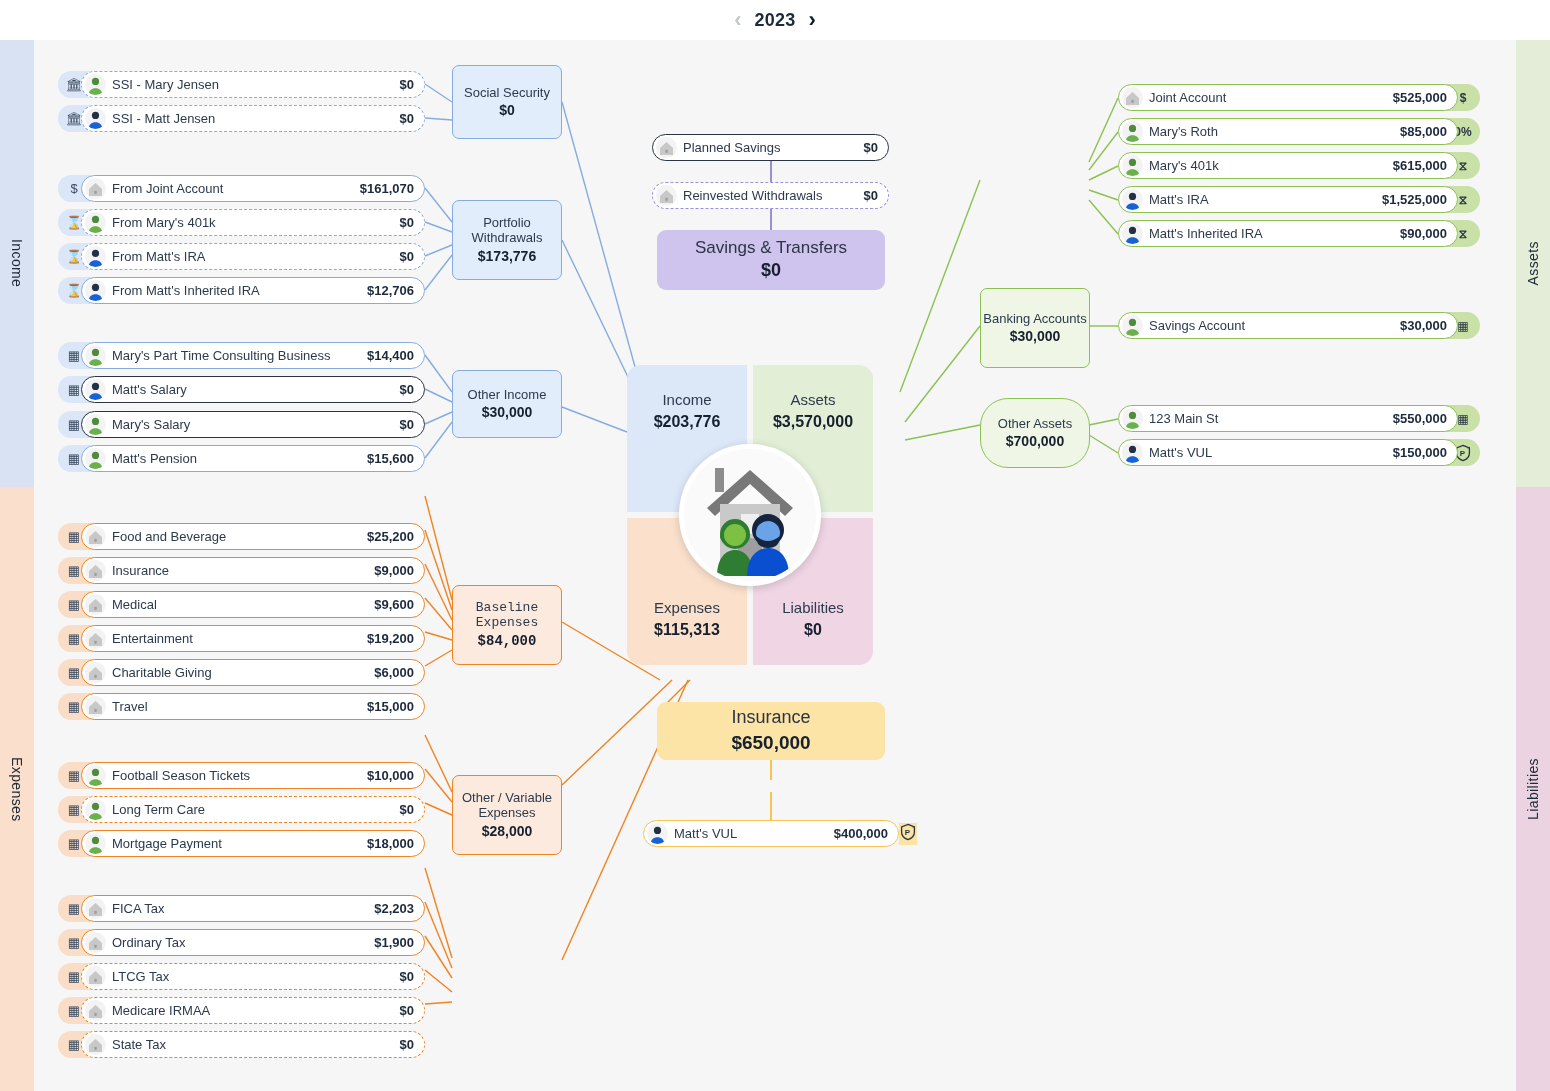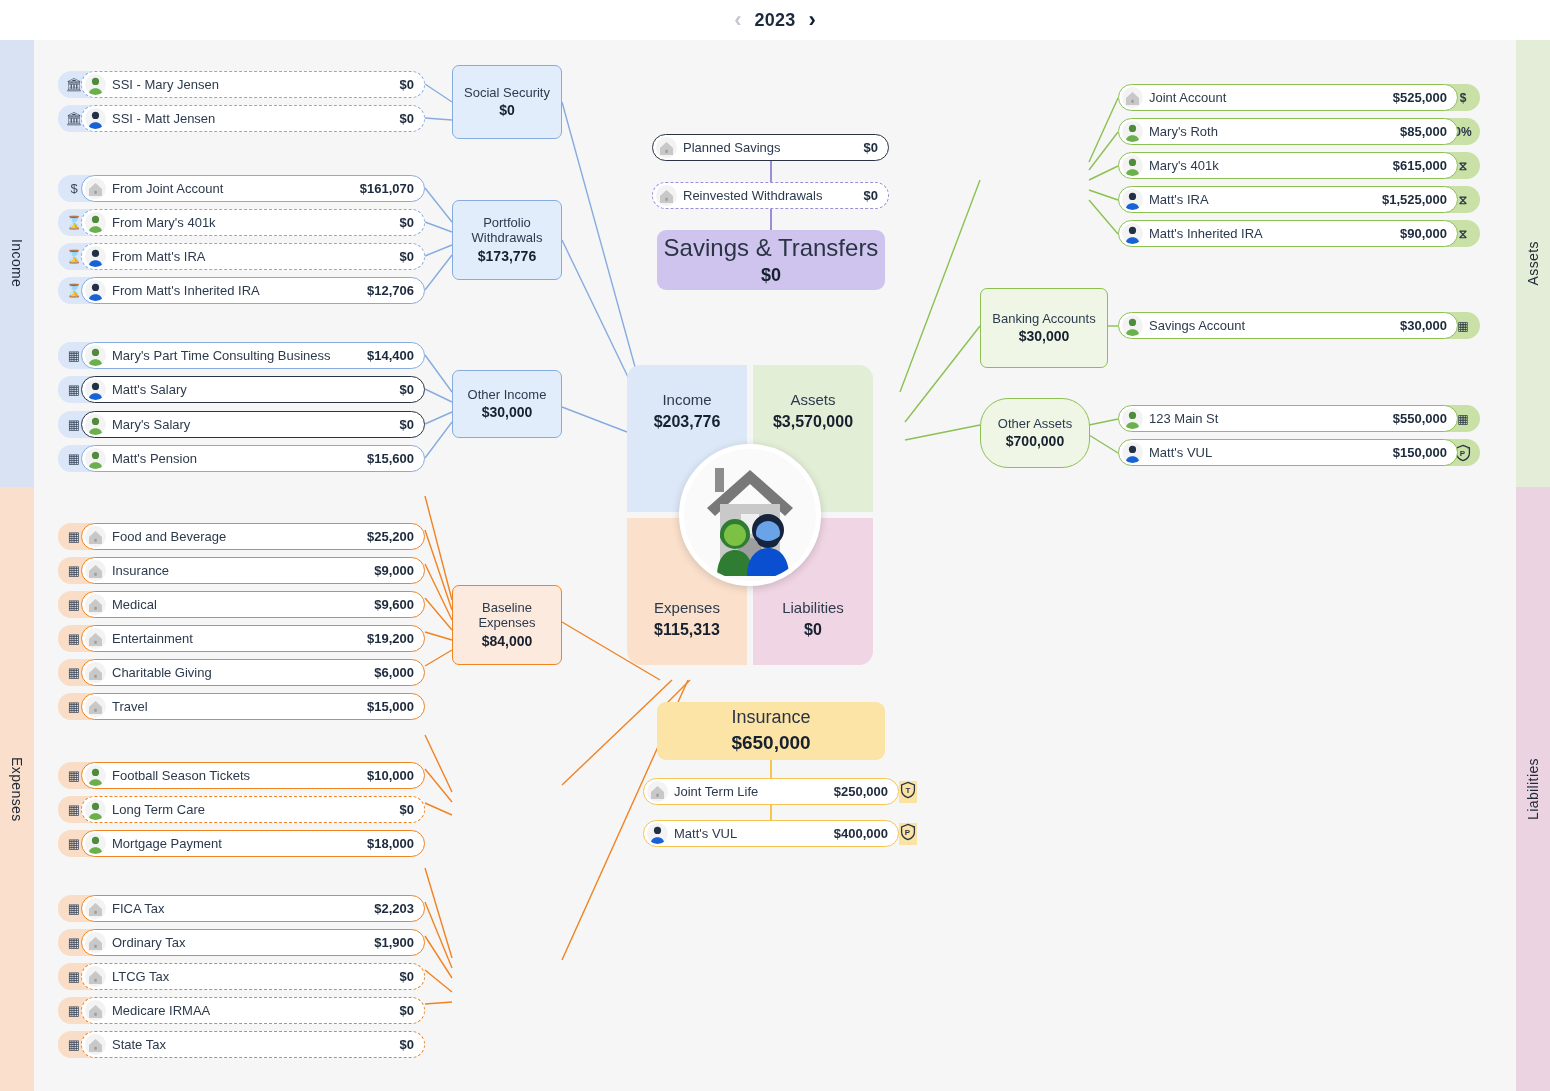--- a/index.html
+++ b/index.html
@@ -108,21 +108,21 @@
     display:flex;flex-direction:column;
     align-items:center;justify-content:center;
     text-align:center;line-height:1.22;
   }
   .group .gname{font-size:13px;color:#2c3a4d;}
   .group .gamt{font-size:14px;font-weight:700;color:#16202f;margin-top:2px;}
   .group.blue{background:#e2edfb;border:1.4px solid #86acdf;}
   .group.orange{background:#fdeade;border:1.4px solid #f08322;}
   .group.green{background:#eff6e6;border:1.4px solid #8cc152;}
   .group.purple{background:#cfc4ee;border:none;border-radius:9px;}
-  .group.purple .gname{font-size:24px;color:#2b3445;}
+  .group.purple .gname{font-size:17px;color:#2b3445;}
   .group.purple .gamt{font-size:18px;font-weight:700;}
   .group.yellow{background:#fce3a6;border:none;border-radius:9px;}
   .group.yellow .gname{font-size:18px;color:#2b3445;}
   .group.yellow .gamt{font-size:19px;font-weight:700;}
 
   
   #hub{position:absolute;left:627px;top:325px;width:246px;height:300px;}
   .quad{
     position:absolute;width:120px;height:147px;
     display:flex;flex-direction:column;align-items:center;
@@ -459,21 +459,21 @@
       <span class="ava">
           <svg width="21" height="21" viewBox="0 0 21 21">
             <path d="M4 11 L10.5 5 L17 11 L17 18 L4 18 Z" fill="#c8c8c8"></path>
             <rect x="9.4" y="12.8" width="2.3" height="3" fill="#9c9c9c"></rect>
           </svg>
         </span>
       <span class="lbl">Travel</span>
       <span class="amt">$15,000</span>
     </span>
   </div>
-  <div class="group orange" style="left:452px;top:545px;width:110px;height:80px;">
+  <div class="group orange" style="left:452px;top:545px;width:110px;height:80px;font-family:Liberation Mono, monospace;">
     <span class="gname">Baseline Expenses</span>
     <span class="gamt">$84,000</span>
   </div>
 
   <div class="leaf exp b-solid-org" style="left:58px;top:722px;width:367px;">
     <span class="sq">▦</span>
     <span class="pill">
       <span class="ava">
           <svg width="21" height="21" viewBox="0 0 21 21">
             <circle cx="10.5" cy="7.4" r="3.6" fill="#4f8a3d"></circle>
@@ -502,20 +502,24 @@
     <span class="pill">
       <span class="ava">
           <svg width="21" height="21" viewBox="0 0 21 21">
             <circle cx="10.5" cy="7.4" r="3.6" fill="#4f8a3d"></circle>
             <path d="M3.6 21c0-4.1 3.1-6.7 6.9-6.7s6.9 2.6 6.9 6.7z" fill="#6ab04c"></path>
           </svg>
         </span>
       <span class="lbl">Mortgage Payment</span>
       <span class="amt">$18,000</span>
     </span>
+  </div>
+  <div class="group orange" style="left:452px;top:735px;width:110px;height:80px;">
+    <span class="gname">Other / Variable Expenses</span>
+    <span class="gamt">$28,000</span>
   </div>
 
   <div class="leaf exp b-solid-org" style="left:58px;top:855px;width:367px;">
     <span class="sq">▦</span>
     <span class="pill">
       <span class="ava">
           <svg width="21" height="21" viewBox="0 0 21 21">
             <path d="M4 11 L10.5 5 L17 11 L17 18 L4 18 Z" fill="#c8c8c8"></path>
             <rect x="9.4" y="12.8" width="2.3" height="3" fill="#9c9c9c"></rect>
           </svg>
@@ -639,38 +643,20 @@
         <path d="M67 82 q12 10 24 0 q0 12 -12 12 q-12 0 -12 -12z" fill="#16243e"></path>
         <path d="M58 122 c0 -18 9 -28 21 -28 c12 0 21 10 21 28 z" fill="#0b4fd1"></path>
       </svg>
     </div>
   </div>
 
   <div class="group yellow" style="left:657px;top:662px;width:228px;height:58px;">
     <span class="gname">Insurance</span>
     <span class="gamt">$650,000</span>
   </div>
-  <div class="leaf ins" style="left:652px;top:738px;width:265px;">
-    <span class="pill">
-      <span class="ava">
-          <svg width="21" height="21" viewBox="0 0 21 21">
-            <path d="M4 11 L10.5 5 L17 11 L17 18 L4 18 Z" fill="#c8c8c8"></path>
-            <rect x="9.4" y="12.8" width="2.3" height="3" fill="#9c9c9c"></rect>
-          </svg>
-        </span>
-      <span class="lbl">Joint Term Life</span>
-      <span class="amt">$250,000</span>
-    </span>
-    <span class="badge">
-      <svg width="18" height="18" viewBox="0 0 18 18">
-          <path d="M9 1.4 L15.4 4 v5.2 c0 4 -3.4 6.4 -6.4 7.4 c-3 -1 -6.4 -3.4 -6.4 -7.4 V4z" fill="none" stroke="#2b3445" stroke-width="1.3"></path>
-          <text x="9" y="12" font-size="8" font-family="Liberation Sans, sans-serif" font-weight="700" fill="#2b3445" text-anchor="middle">T</text>
-        </svg>
-    </span>
-  </div>
   <div class="leaf ins" style="left:652px;top:780px;width:265px;">
     <span class="pill">
       <span class="ava">
           <svg width="21" height="21" viewBox="0 0 21 21">
             <circle cx="10.5" cy="7.4" r="3.6" fill="#233044"></circle>
             <path d="M3.6 21c0-4.1 3.1-6.7 6.9-6.7s6.9 2.6 6.9 6.7z" fill="#1763d6"></path>
           </svg>
         </span>
       <span class="lbl">Matt's VUL</span>
       <span class="amt">$400,000</span>
@@ -743,21 +729,21 @@
             <circle cx="10.5" cy="7.4" r="3.6" fill="#233044"></circle>
             <path d="M3.6 21c0-4.1 3.1-6.7 6.9-6.7s6.9 2.6 6.9 6.7z" fill="#1763d6"></path>
           </svg>
         </span>
       <span class="lbl">Matt's Inherited IRA</span>
       <span class="amt">$90,000</span>
     </span>
     <span class="badge">⧖</span>
   </div>
 
-  <div class="group green" style="left:980px;top:248px;width:128px;height:80px;">
+  <div class="group green" style="left:980px;top:248px;width:110px;height:80px;">
     <span class="gname">Banking Accounts</span>
     <span class="gamt">$30,000</span>
   </div>
   <div class="leaf ast b-solid-grn" style="left:1118px;top:272px;width:362px;">
     <span class="pill">
       <span class="ava">
           <svg width="21" height="21" viewBox="0 0 21 21">
             <circle cx="10.5" cy="7.4" r="3.6" fill="#4f8a3d"></circle>
             <path d="M3.6 21c0-4.1 3.1-6.7 6.9-6.7s6.9 2.6 6.9 6.7z" fill="#6ab04c"></path>
           </svg>

